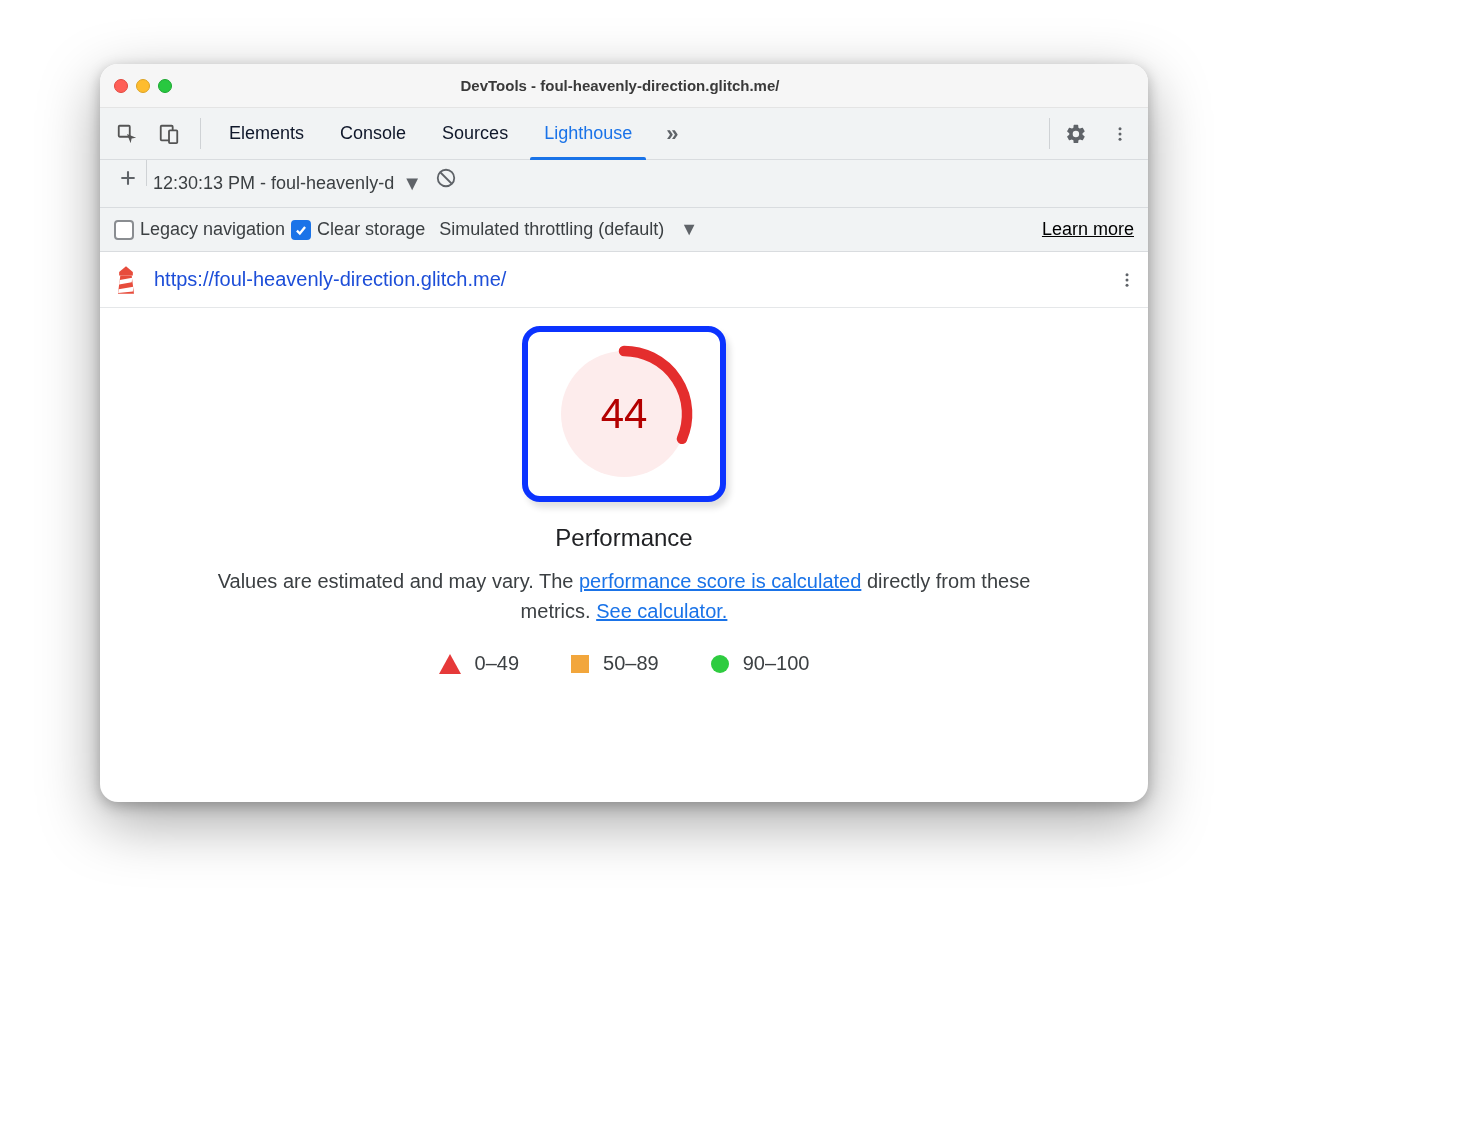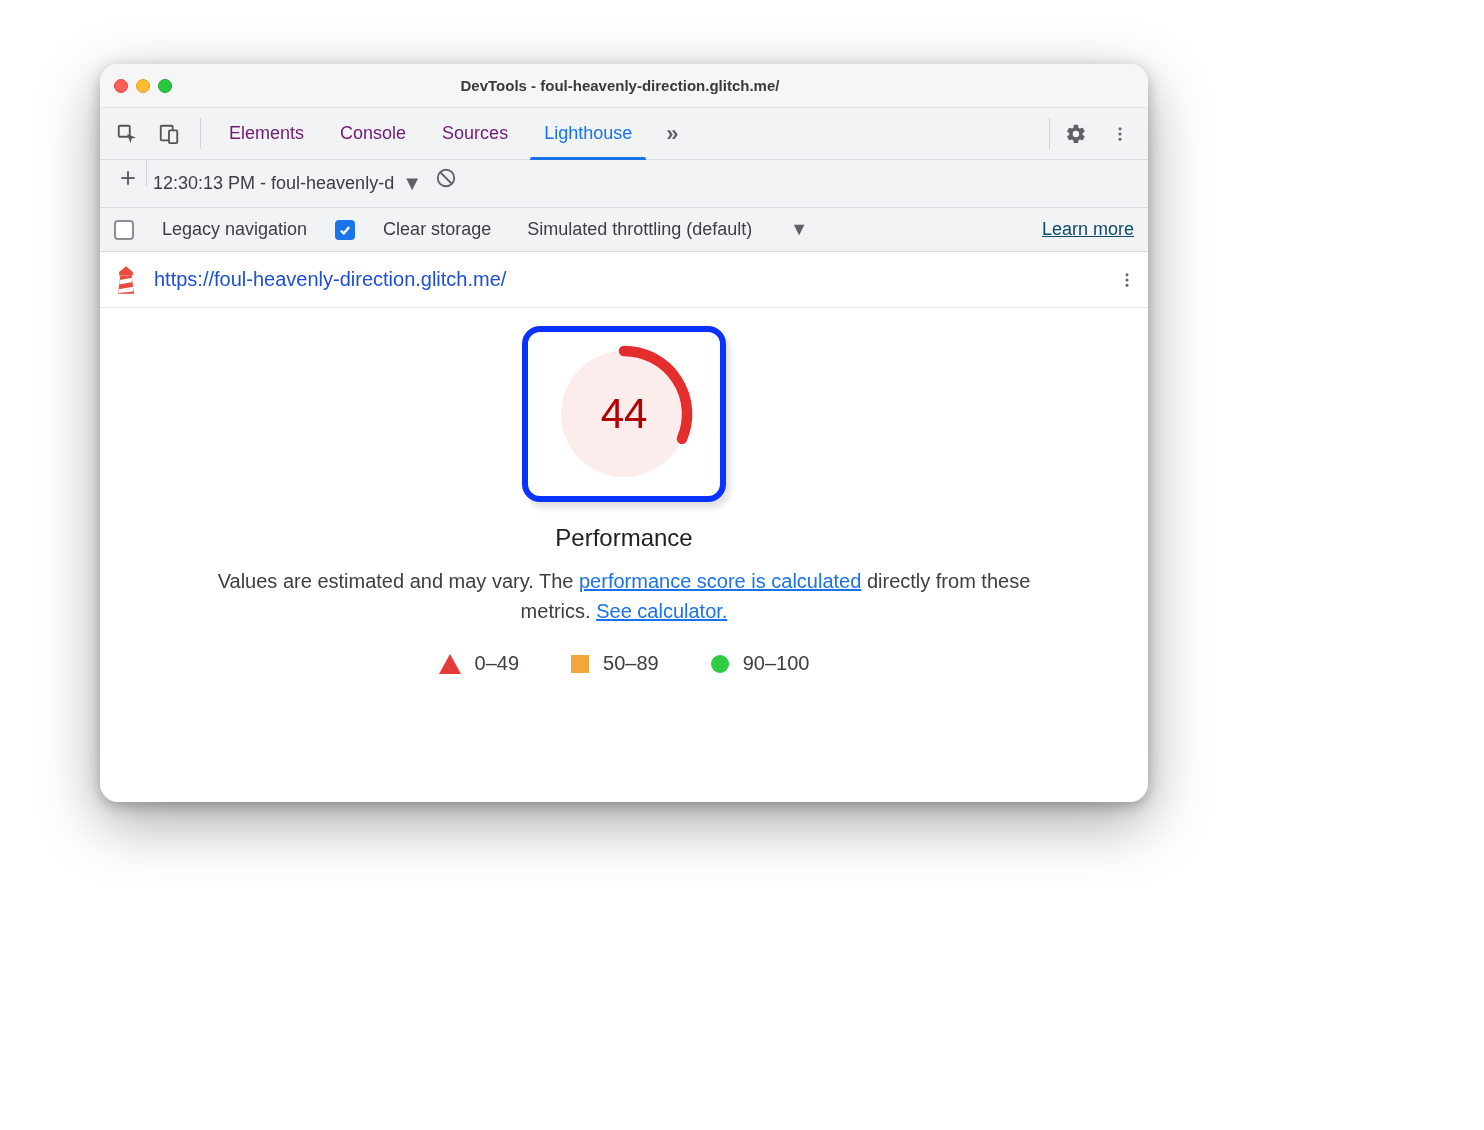--- a/index.html
+++ b/index.html
@@ -54,21 +54,21 @@
   .tool-ico {
     width: 42px; display:flex; align-items:center; justify-content:center;
     color:#545454;
   }
   .tool-sep { width:1px; background:#cfd2d5; margin:10px 4px 10px 10px; }
   .tabs { display:flex; align-items:stretch; flex:1; padding-left:6px; }
   .tab {
     display:flex; align-items:center;
     padding: 0 18px;
     font-size: 18px;
-    color:#701a75;
+    color:#0f172a;
     cursor:pointer;
     position:relative;
   }
   .tab.active { color:#1a73e8; }
   .tab.active::after {
     content:""; position:absolute; left:4px; right:4px; bottom:-1px;
     height:3px; background:#1a73e8; border-radius:2px 2px 0 0;
   }
   .more-tabs {
     display:flex; align-items:center; padding: 0 16px; color:#5f6368;
@@ -90,31 +90,31 @@
   .iconbtn { width:36px; height:36px; display:flex; align-items:center; justify-content:center; color:#5f6368; }
   .vline { width:1px; height:26px; background:#cfd2d5; }
   .report-sel { display:flex; align-items:center; gap:8px; padding:0 6px; }
   .report-sel .chev { color:#5f6368; font-size:20px; }
   .optbar {
     height: 44px;
     background:#f1f3f4;
     border-bottom:1px solid #d9dcdf;
     display:flex; align-items:center;
     padding: 0 14px;
-    gap: 28px;
+    gap: 6px;
     font-size: 18px; color:#3c4043;
   }
   .cbox {
     width:20px; height:20px; border-radius:4px; border:2px solid #8a8d91; background:#fff;
     display:flex; align-items:center; justify-content:center;
   }
   .cbox.checked { background:#1a73e8; border-color:#1a73e8; }
   .cbox.checked svg { display:block; }
   .cbox svg { display:none; }
-  .learn { margin-left:auto; text-decoration:underline; color:#0c4a6e; }
+  .learn { margin-left:auto; text-decoration:underline; color:#000000; }
   .urlbar {
     height: 56px;
     border-bottom:1px solid #e5e7e9;
     display:flex; align-items:center;
     padding: 0 12px;
     gap: 14px;
     font-size: 20px; color:#1d4ed8;
   }
   .url-more { margin-left:auto; color:#5f6368; }
   .report {

